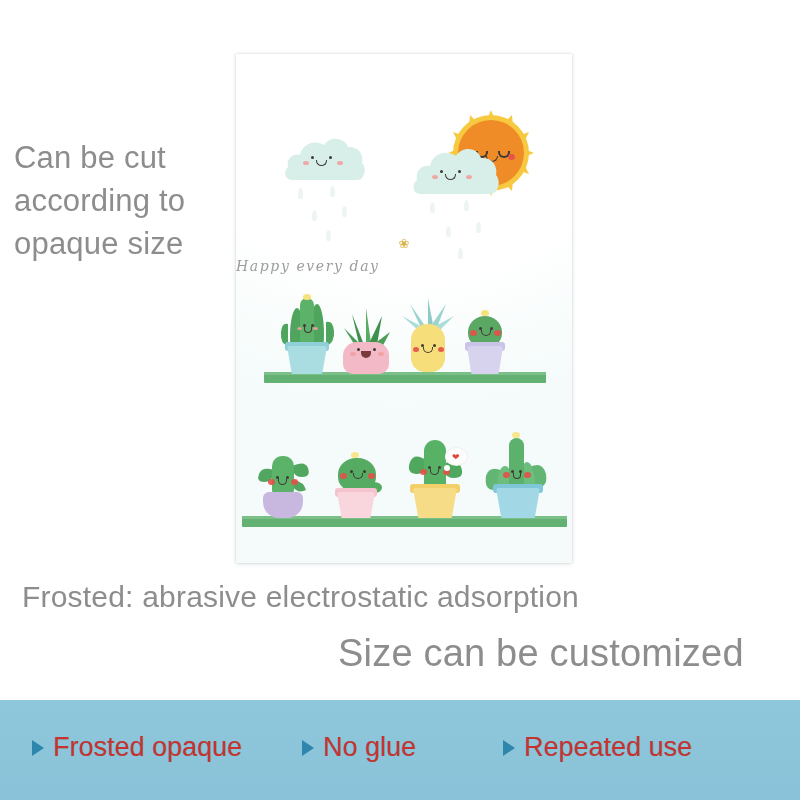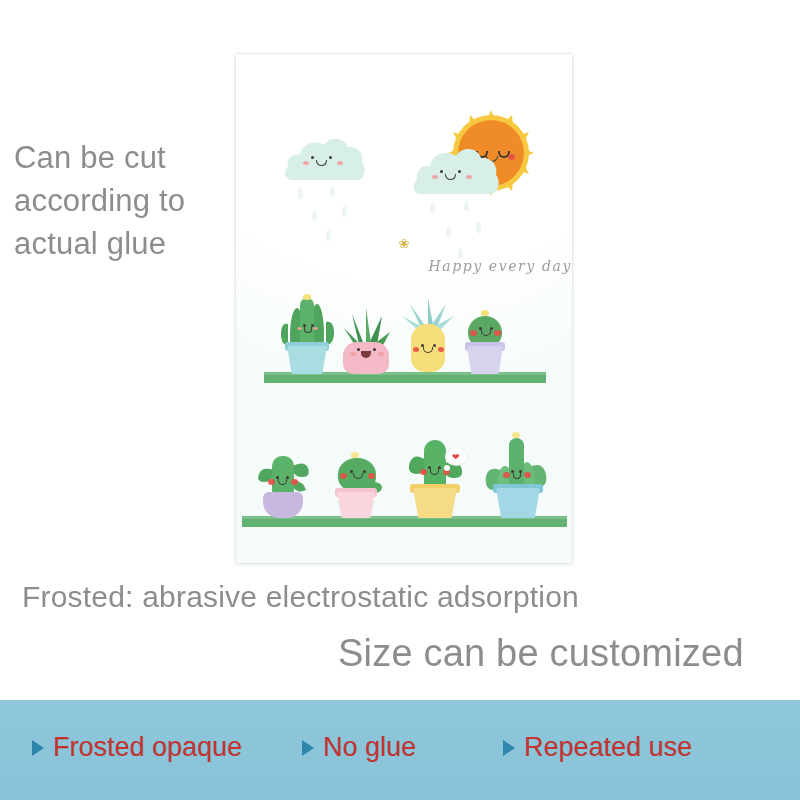--- a/index.html
+++ b/index.html
@@ -80,21 +80,21 @@
     border-radius: 50% 50% 50% 50% / 70% 70% 38% 38%;
     background: #e9f3f2;
     opacity: .85;
   }
 
   
   #happy-text {
     position: absolute;
     left: 0; right: 0;
     top: 204px;
-    text-align: right;
+    text-align: left;
     font-family: "DejaVu Serif", serif;
     font-style: italic;
     font-size: 14px;
     letter-spacing: 1.6px;
     color: #9c9c9c;
   }
   #butterfly-icon {
     position: absolute;
     left: 0; right: 0;
     top: 183px;
@@ -233,21 +233,21 @@
   #feature-1 { left: 302px; }
   #feature-2 { left: 503px; text-align: right; }
 </style>
 </head>
 <body>
 
 <div id="page">
 
   <div class="copy" id="headline">Can be cut
 according to
-actual glue</div>
+opaque size</div>
 
   <div id="product-card">
     <div id="card-inner">
 
       <div class="cloud" style="left:48px; top:82px; width:82px; height:46px;">
         <svg width="82" height="46" viewBox="0 0 82 46">
           <path d="M8 44 C1 44 -1 36 4 31 C2 23 9 17 16 19 C18 8 31 3 40 9
                    C46 0 60 1 64 11 C74 10 80 18 78 27 C83 31 81 44 73 44 Z" fill="#d8eee8"></path>
         </svg>
         <div class="face" style="left:0; top:0; width:82px; height:46px;">

